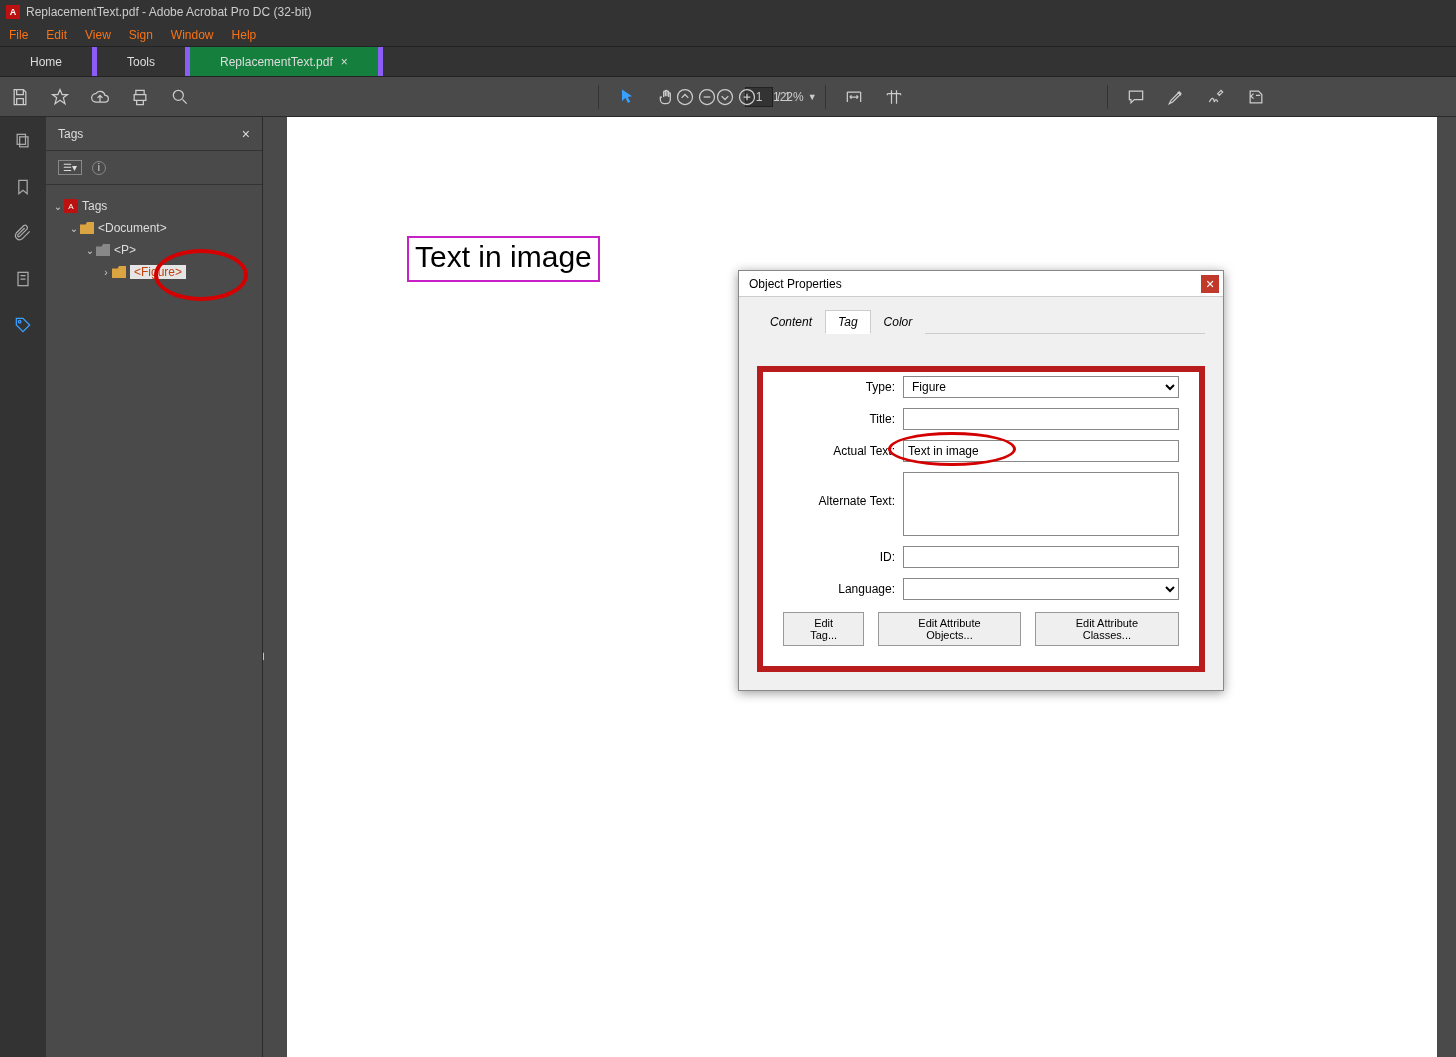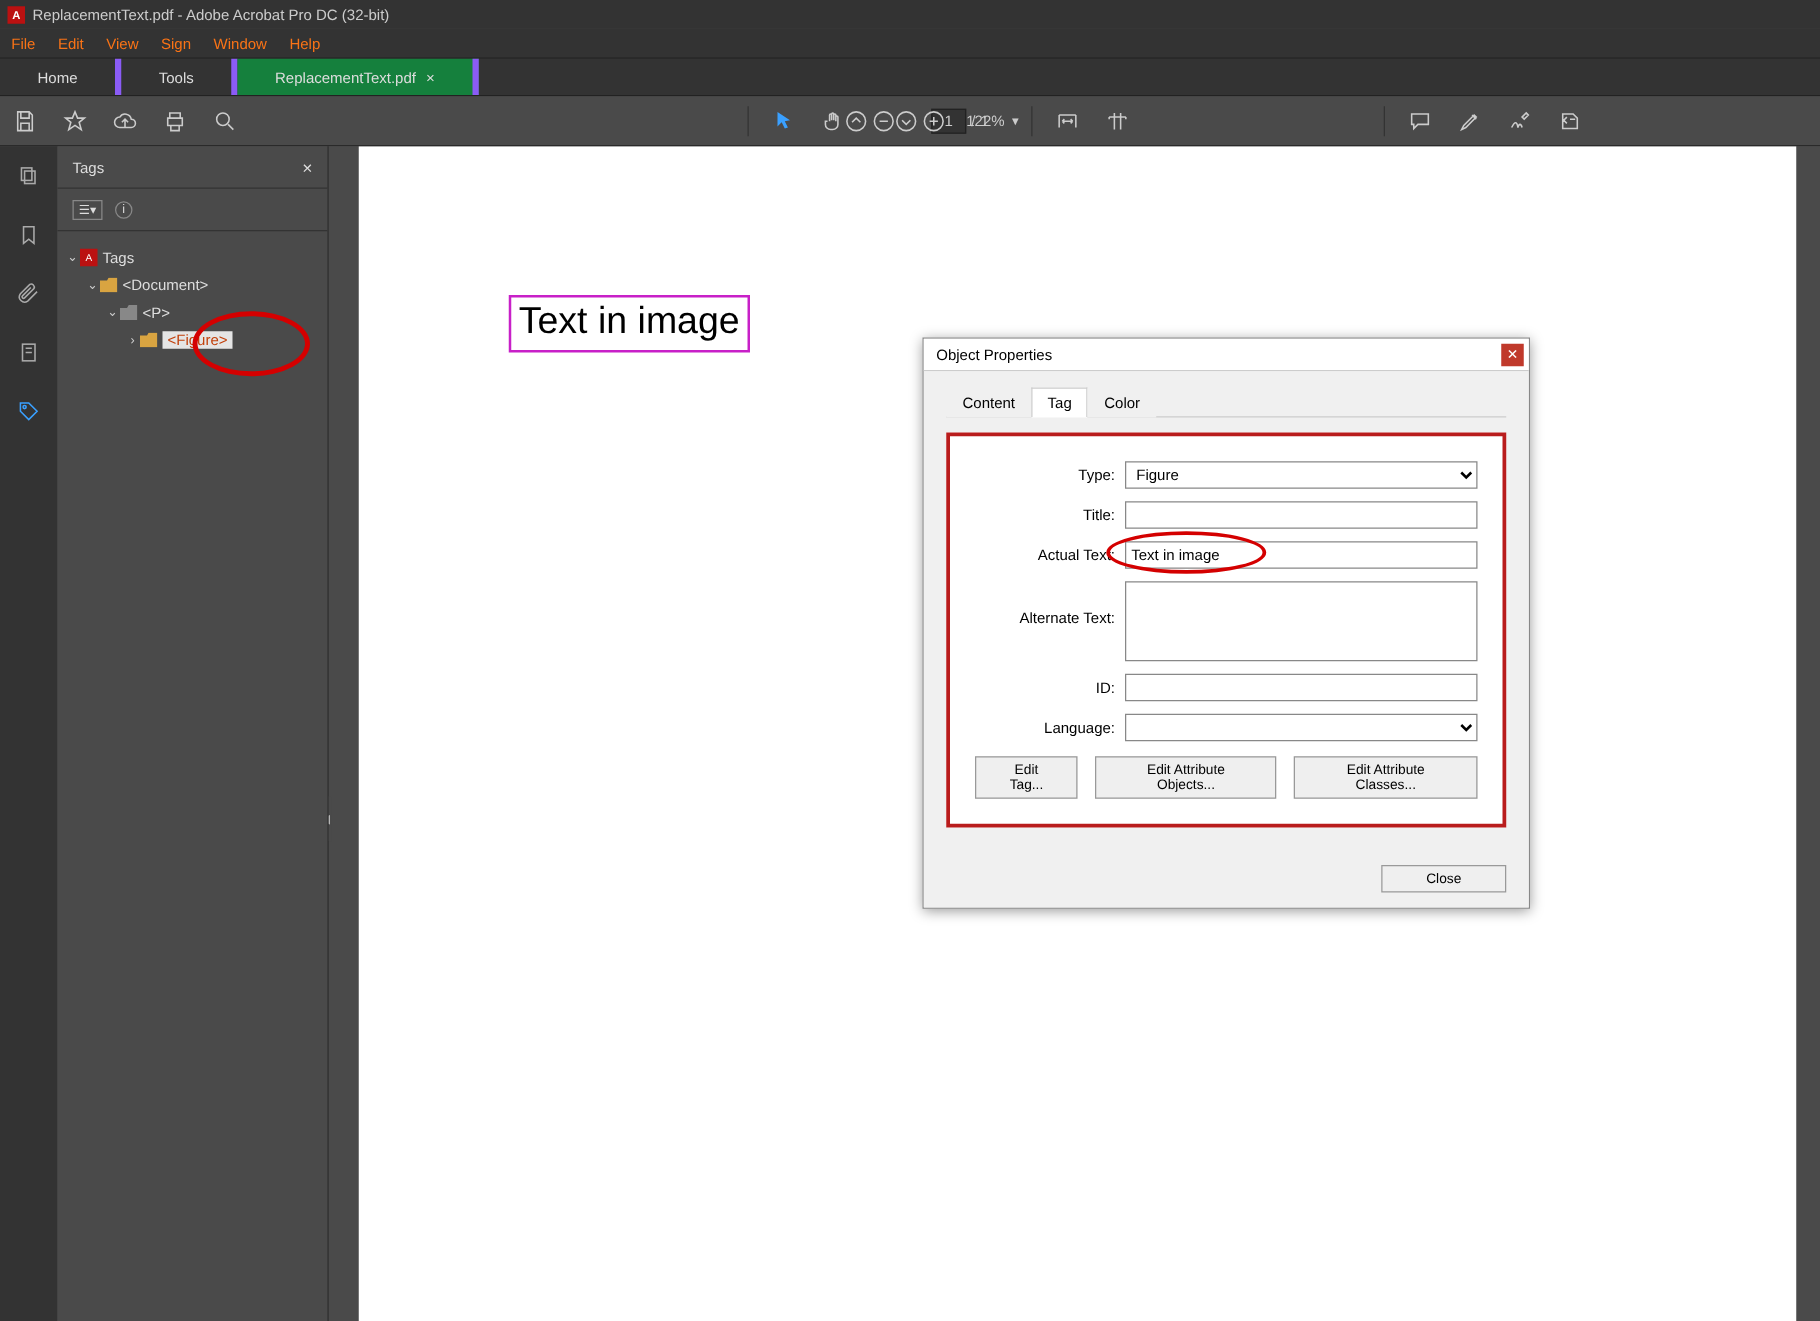--- a/index.html
+++ b/index.html
@@ -37,21 +37,21 @@
   .red-circle-annot { position:absolute; left:108px; top:64px; width:94px; height:52px; border:4px solid #d40000; border-radius:50%; pointer-events:none; }
   .doc-viewport { flex:1; background:#4a4a4a; position:relative; overflow:hidden; }
   .page { position:absolute; left:24px; top:0; width:1150px; height:1600px; background:#fff; }
   .figure-on-page { position:absolute; left:120px; top:119px; border:2px solid #c820c8; padding:2px 6px 6px 6px; }
   .figure-on-page span { font-family: "Segoe UI", Arial, sans-serif; font-size:30px; color:#000; }
   .collapse-handle { position:absolute; left:-8px; top:520px; width:10px; height:36px; background:#4a4a4a; display:flex; align-items:center; justify-content:center; color:#ccc; font-size:10px; }
   .dialog { position:absolute; left:738px; top:270px; width:486px; background:#f0f0f0; border:1px solid #888; font-size:12px; color:#000; box-shadow:0 2px 10px rgba(0,0,0,.4); }
   .dialog-title { height:26px; background:#fff; display:flex; align-items:center; padding:0 10px; border-bottom:1px solid #ccc; position:relative; }
   .dialog-close { position:absolute; right:4px; top:4px; width:18px; height:18px; background:#c0392b; color:#fff; display:flex; align-items:center; justify-content:center; font-size:11px; line-height:1; }
   .dialog-body { background:#f0f0f0; padding:12px 18px 18px 18px; }
-  .tabstrip { display:flex; border-bottom:1px solid #ccc; margin-bottom:12px; }
+  .tabstrip { display:flex; border-bottom:1px solid #ccc; margin-bottom:32px;font-style:italic; }
   .dlg-tab { padding:4px 12px; border:1px solid transparent; position:relative; top:1px; background:#f0f0f0; }
   .dlg-tab.active { border:1px solid #ccc; border-bottom:1px solid #fff; background:#fff; }
   .form-row { display:flex; align-items:center; margin-bottom:10px; }
   .form-row label { width:120px; text-align:right; padding-right:8px; }
   .form-row input[type=text], .form-row select, .form-row textarea { flex:1; border:1px solid #888; background:#fff; font-size:12px; padding:2px 4px; height:22px; }
   .form-row textarea { height:64px; resize:none; }
   .red-ellipse-field { position:absolute; border:3px solid #d40000; border-radius:50%; pointer-events:none; }
   .btn-row { display:flex; gap:14px; margin-top:12px; }
   .btn { border:1px solid #999; background:#efefef; padding:4px 16px; font-size:11px; }
   .footer-row { display:flex; justify-content:flex-end; padding:12px 18px; background:#f0f0f0; }
@@ -269,21 +269,21 @@
   <div class="dialog-title">
     <span>Object Properties</span>
     <div class="dialog-close">✕</div>
   </div>
   <div class="dialog-body" style="position:relative">
     <div class="tabstrip">
       <div class="dlg-tab">Content</div>
       <div class="dlg-tab active">Tag</div>
       <div class="dlg-tab">Color</div>
     </div>
-    <div style="background:#fff;border:3px solid #b91c1c;padding:20px 20px 20px 20px">
+    <div style="background:#fff;border:6px solid #b91c1c;padding:4px 20px 20px 20px">
       <div class="form-row">
         <label>Type:</label>
         <select><option>Figure</option></select>
       </div>
       <div class="form-row">
         <label>Title:</label>
         <input type="text" value="" style="">
       </div>
       <div class="form-row" style="position:relative">
         <label>Actual Text:</label>
@@ -302,16 +302,13 @@
         <label>Language:</label>
         <select><option></option></select>
       </div>
       <div class="btn-row">
         <button class="btn">Edit Tag...</button>
         <button class="btn">Edit Attribute Objects...</button>
         <button class="btn">Edit Attribute Classes...</button>
       </div>
     </div>
   </div>
-  <div class="footer-row">
-    <button class="btn">Close</button>
-  </div>
 </div>
 
 </body></html>

